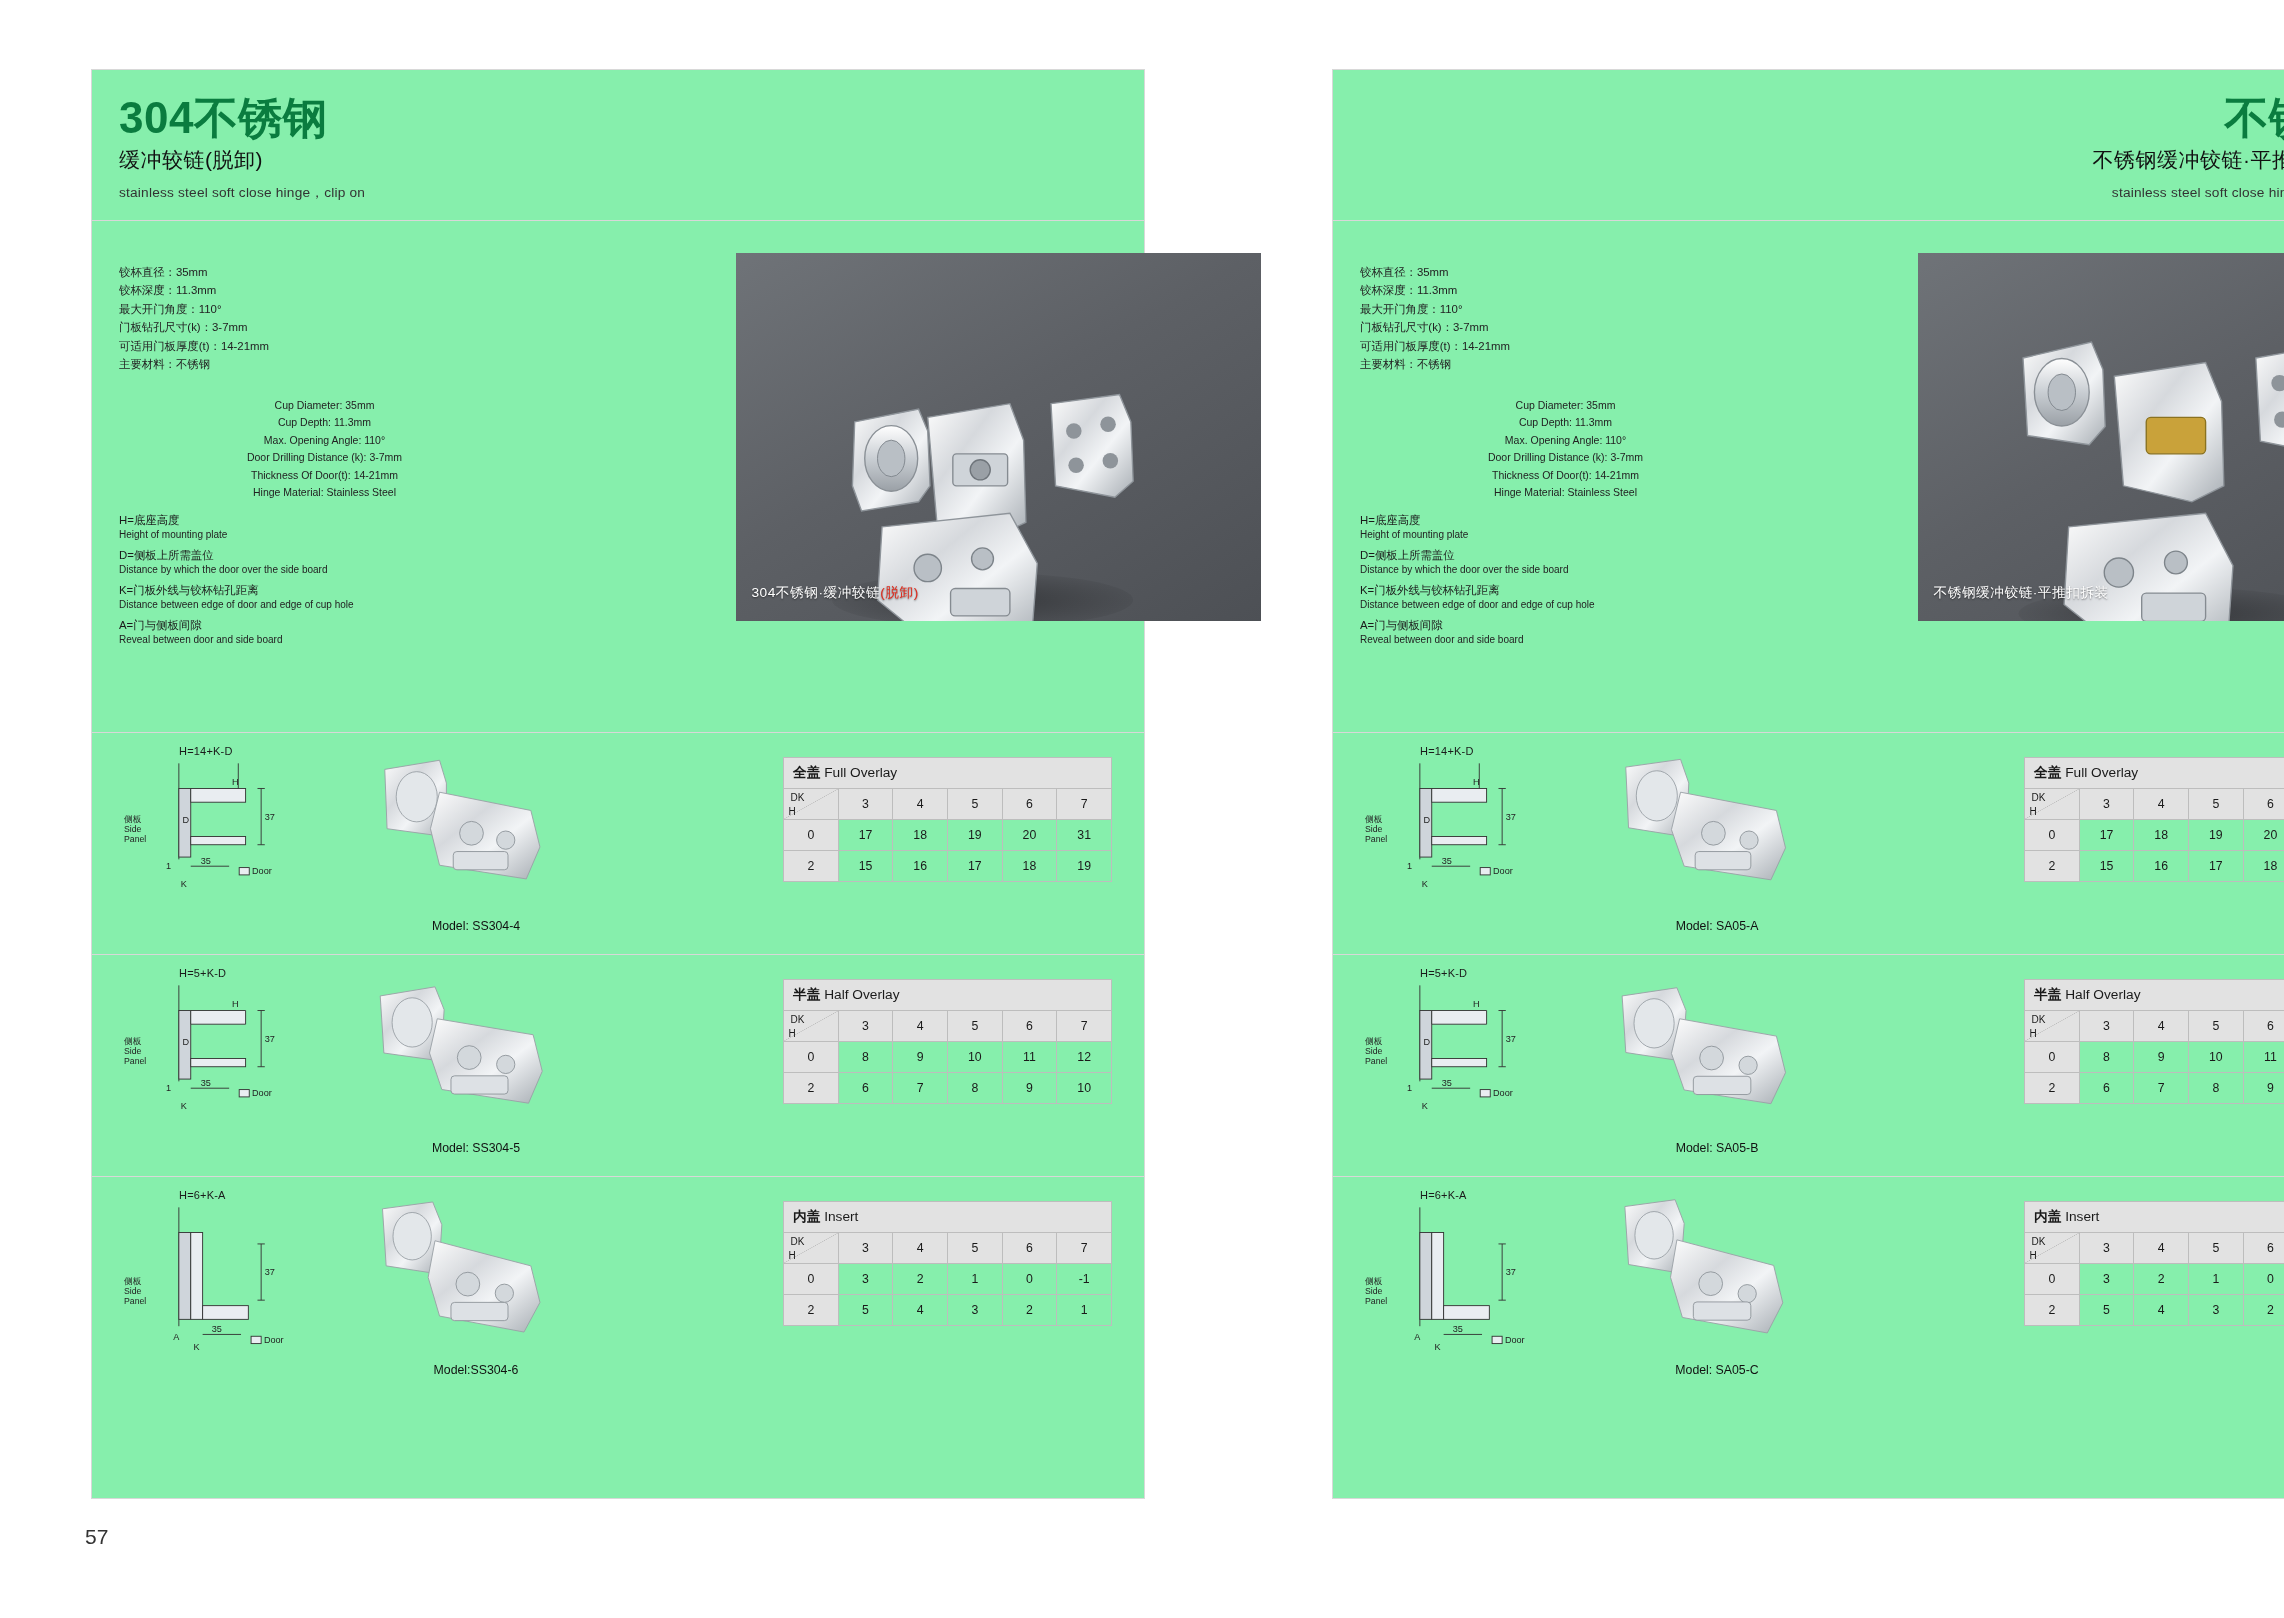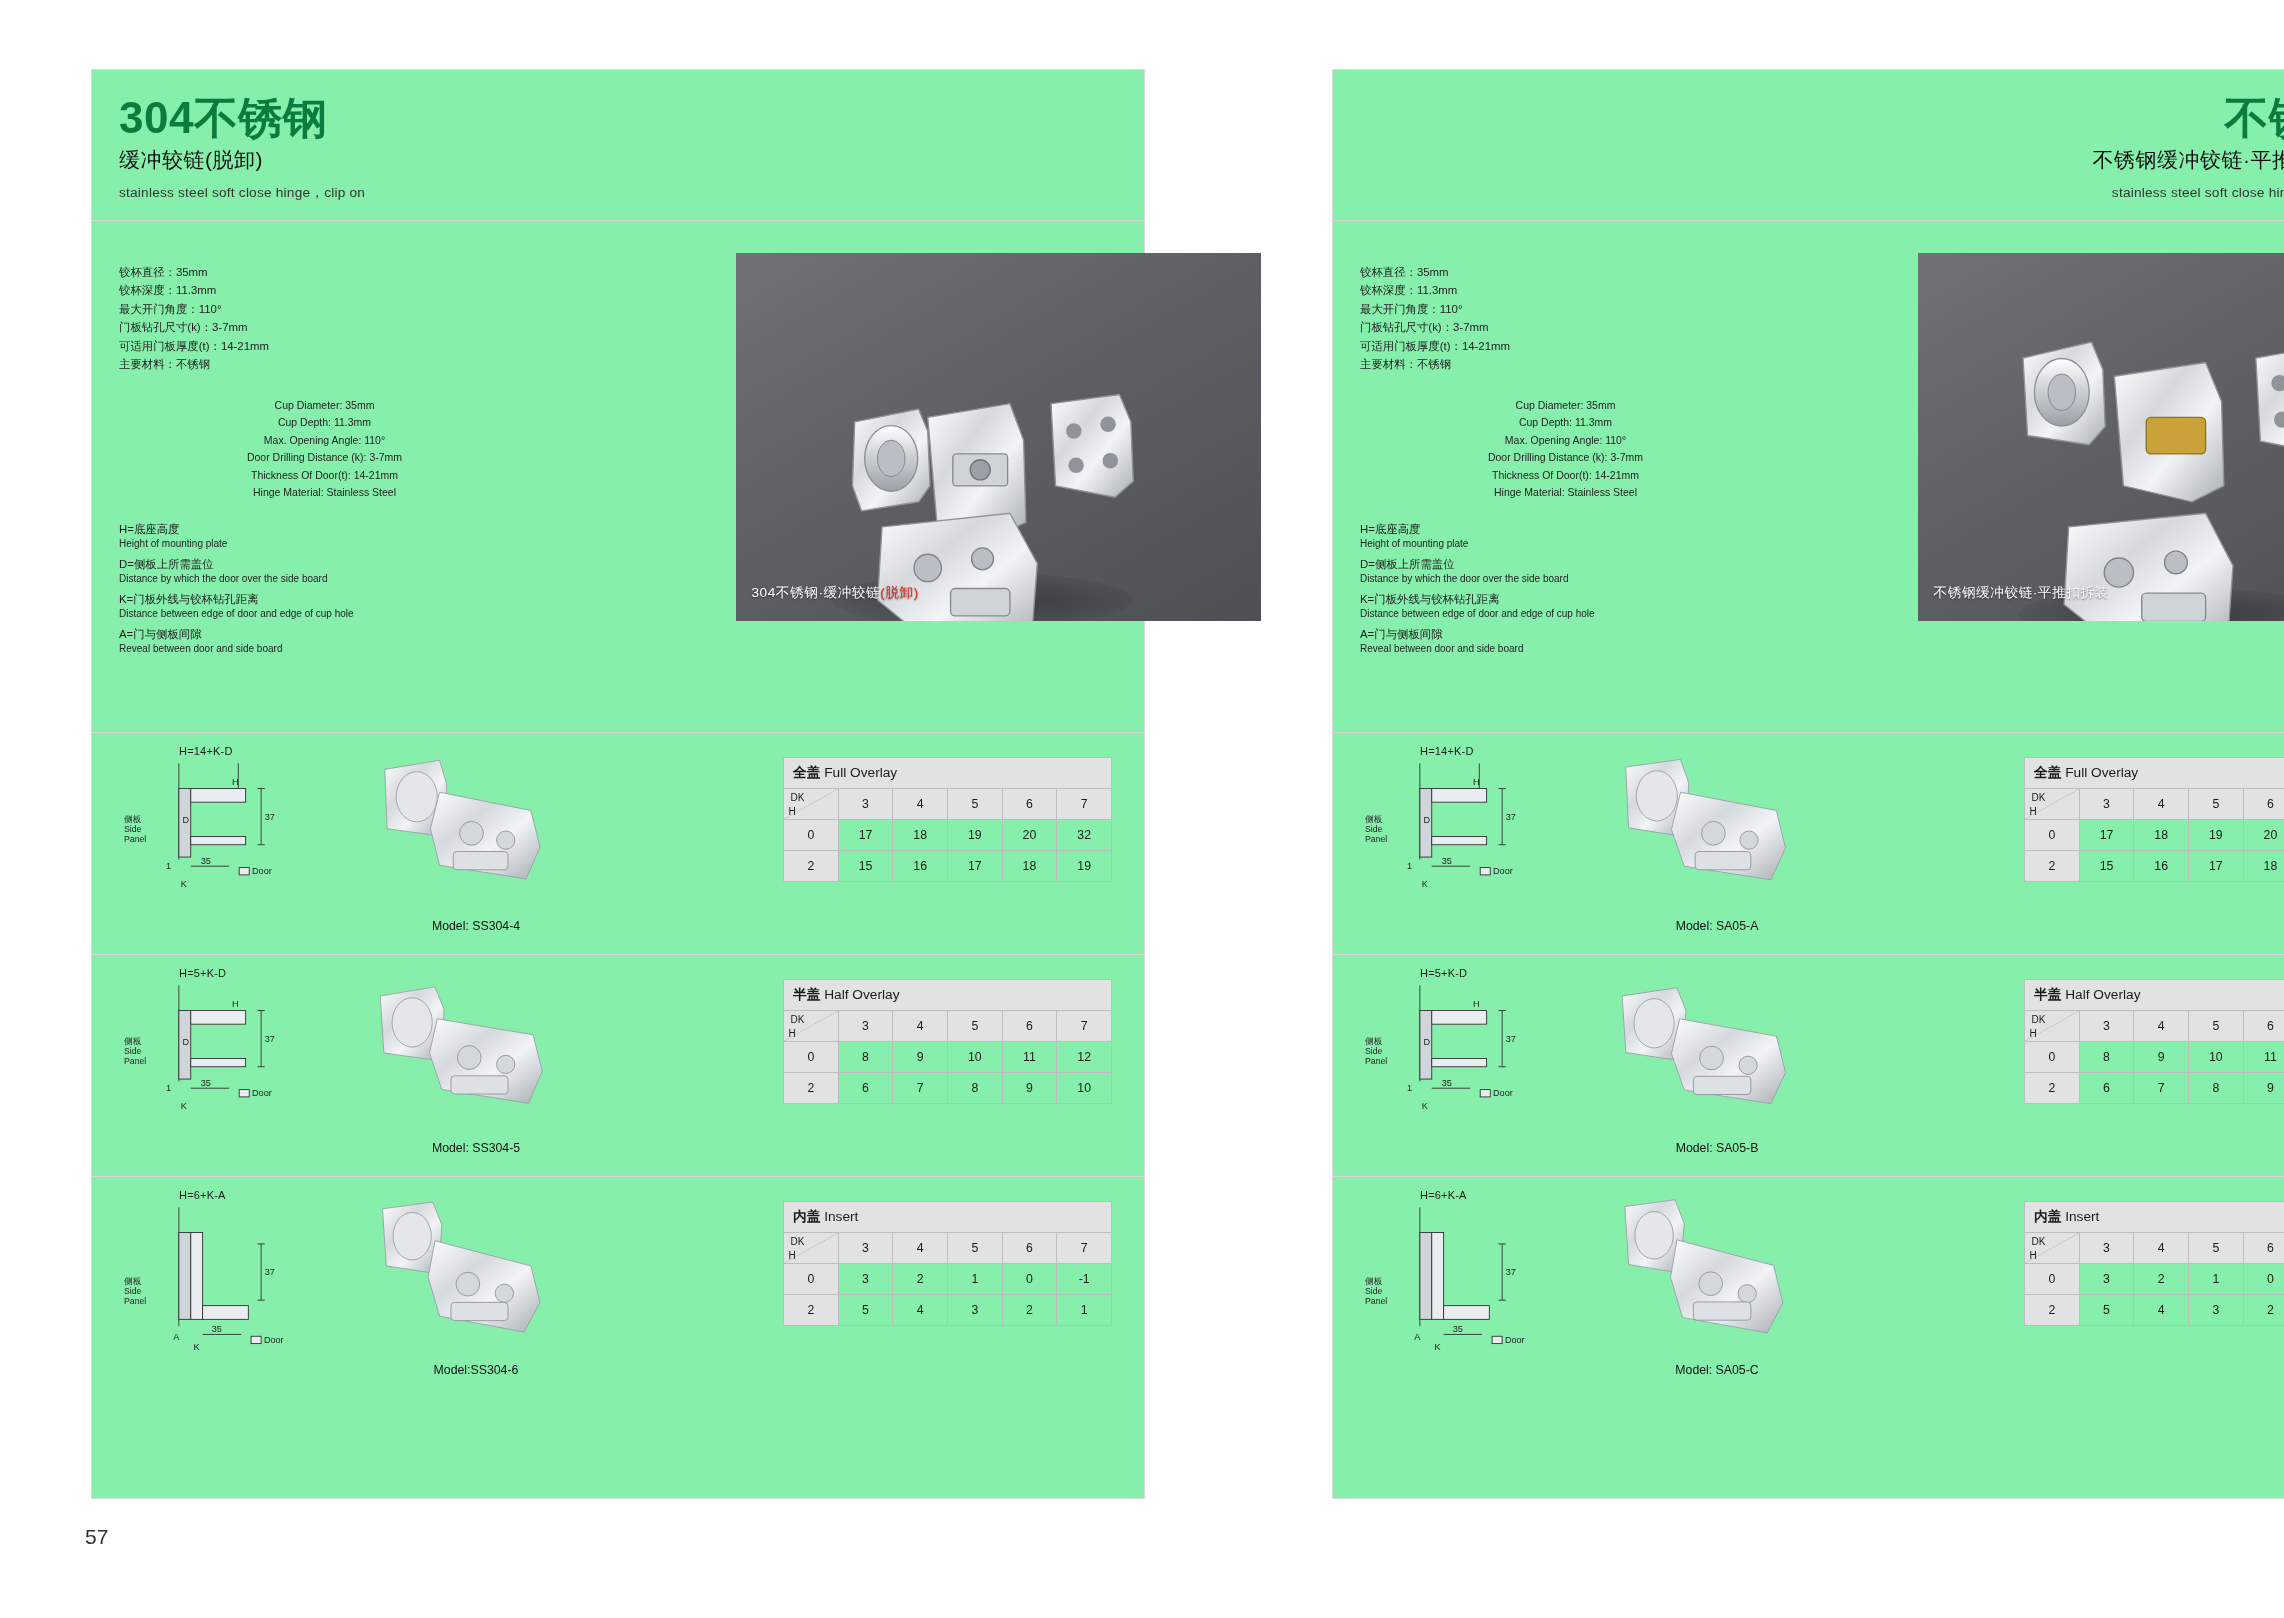--- a/index.html
+++ b/index.html
@@ -59,21 +59,21 @@
     font-size:11.4px;
     line-height:1.62;
     color:#222;
   }
   .specs.l{left:27px;}
   .specs.r{left:27px;}
   .specs .blk{margin-bottom:23px;}
   .specs .en{font-size:10.5px;line-height:1.66;text-align:center;}
   .legend{
     position:absolute;
-    top:301px;
+    top:292px;
     width:448px;
     font-size:11px;
     line-height:1.35;
   }
   .legend.l{left:27px;}
   .legend .cn{font-size:11.4px;}
   .legend .en{font-size:10px;color:#222;margin-bottom:6px;display:block;}
   
   .photo{
     position:absolute;
@@ -315,21 +315,21 @@
               <td class="hdrc">5</td>
               <td class="hdrc">6</td>
               <td class="hdrc">7</td>
             </tr>
             <tr>
               <td class="hdrc">0</td>
               <td>17</td>
               <td>18</td>
               <td>19</td>
               <td>20</td>
-              <td>32</td>
+              <td>31</td>
             </tr>
             <tr>
               <td class="hdrc">2</td>
               <td>15</td>
               <td>16</td>
               <td>17</td>
               <td>18</td>
               <td>19</td>
             </tr>
           </tbody>

